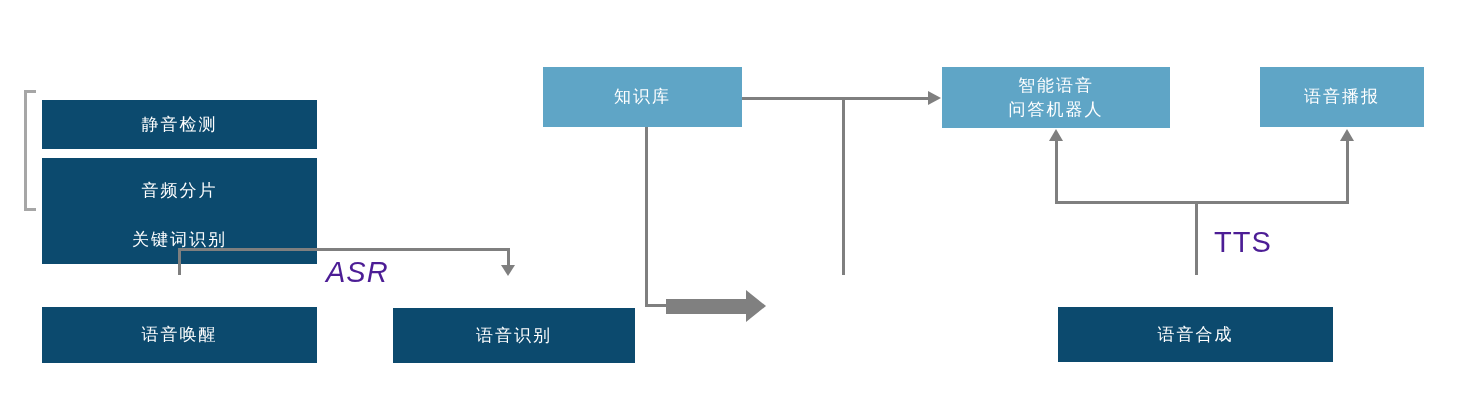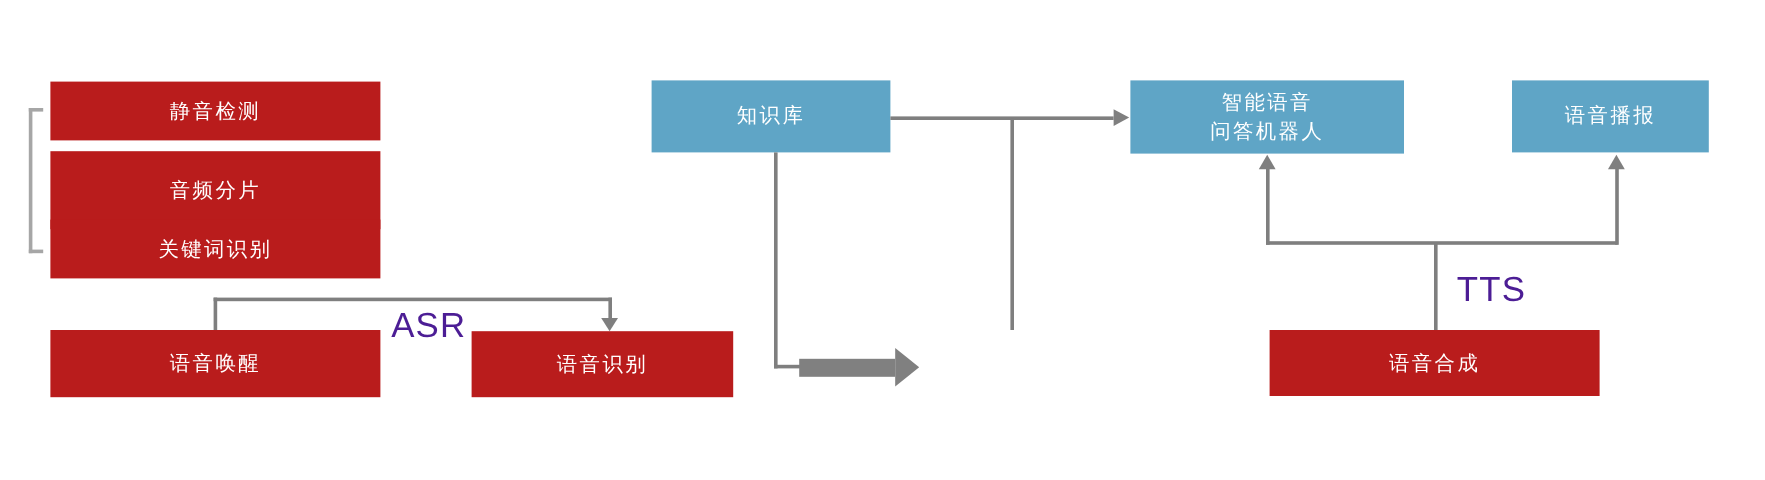--- a/index.html
+++ b/index.html
@@ -20,21 +20,21 @@
     display: flex;
     align-items: center;
     justify-content: center;
     color: #ffffff;
     font-size: 17px;
     letter-spacing: 2px;
     line-height: 1.4;
     text-align: center;
     white-space: pre-line;
   }
-  .node.primary   { background: #b91c1c; }
+  .node.primary   { background: #0c4a6e; margin-top: 32px; }
   .node.secondary { background: #5fa5c6; }
 
   .line { position: absolute; background: #7f7f7f; }
   .bracket-line { position: absolute; background: #a6a6a6; }
 
   .arrowhead { position: absolute; width: 0; height: 0; }
   .arrowhead.right { border-top: 7px solid transparent; border-bottom: 7px solid transparent; border-left: 13px solid #7f7f7f; }
   .arrowhead.down  { border-left: 7px solid transparent; border-right: 7px solid transparent; border-top: 11px solid #7f7f7f; }
   .arrowhead.up    { border-left: 7px solid transparent; border-right: 7px solid transparent; border-bottom: 12px solid #7f7f7f; }
 
@@ -50,21 +50,21 @@
     color: #4c1d95;
     font-size: 29px;
     letter-spacing: 1px;
   }
 
   
   #n-silence   { left: 42px;   top: 68px;  width: 275px; height: 49px; }
   #n-segment   { left: 42px;   top: 126px; width: 275px; height: 65px; text-align: center; }
   #n-keyword   { left: 42px;   top: 183px; width: 275px; height: 49px; }
   #n-wakeup    { left: 42px;   top: 275px; width: 275px; height: 56px; }
-  #n-asr-box   { left: 393px;  top: 276px; width: 218px; height: 55px; }
+  #n-asr-box   { left: 393px;  top: 276px; width: 242px; height: 55px; }
   #n-kb        { left: 543px;  top: 67px;  width: 199px; height: 60px; }
   #n-semantic  { left: 765px;  top: 275px; width: 272px; height: 54px; }
   #n-tts-box   { left: 1058px; top: 275px; width: 275px; height: 55px; }
   #n-robot     { left: 942px;  top: 67px;  width: 228px; height: 61px; }
   #n-broadcast { left: 1260px; top: 67px;  width: 164px; height: 60px; text-align: right; }
 </style>
 </head>
 <body>
 
 <div class="canvas">
@@ -81,21 +81,21 @@
   <div class="node secondary" id="n-kb">知识库</div>
   <div class="node primary" id="n-tts-box">语音合成</div>
   <div class="node secondary" id="n-robot">智能语音
 问答机器人</div>
   <div class="node secondary" id="n-broadcast">语音播报</div>
 
   <div class="line" style="left:178px; top:248px; width:3px; height:27px;"></div>
   <div class="line" style="left:178px; top:248px; width:332px; height:3px;"></div>
   <div class="line" style="left:507px; top:248px; width:3px; height:18px;"></div>
   <div class="arrowhead down" style="left:501px; top:265px;"></div>
-  <div class="edge-label" style="left:326px; top:256px;">ASR</div>
+  <div class="edge-label" style="left:326px; top:256px;font-style:italic;">ASR</div>
 
   <div class="line" style="left:742px; top:97px; width:186px; height:3px;"></div>
   <div class="arrowhead right" style="left:928px; top:91px;"></div>
 
   <div class="line" style="left:842px; top:99px; width:3px; height:176px;"></div>
 
   <div class="line" style="left:645px; top:127px; width:3px; height:180px;"></div>
   <div class="line" style="left:645px; top:304px; width:23px; height:3px;"></div>
   <div class="thick-body" style="left:666px; top:299px; width:80px; height:15px;"></div>
   <div class="thick-head" style="left:746px; top:290px;"></div>

